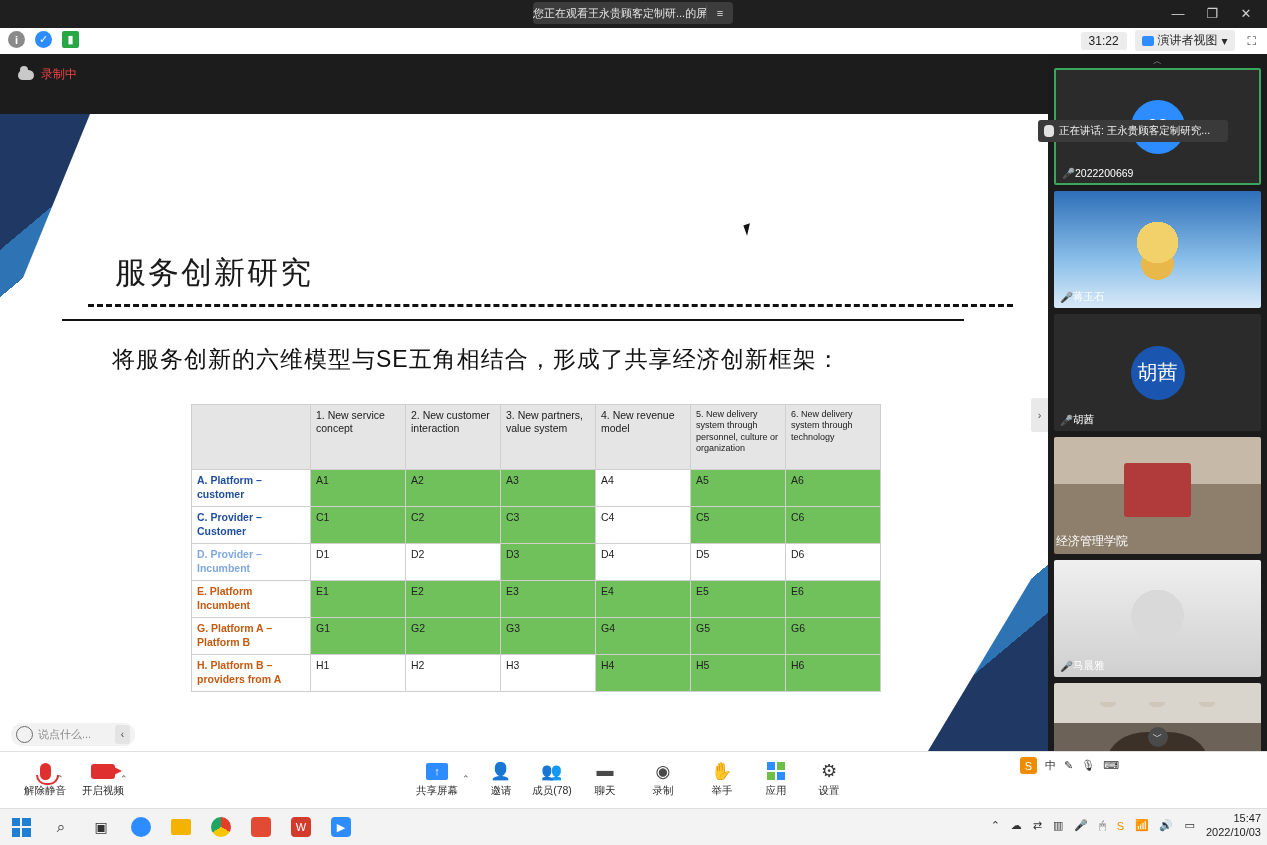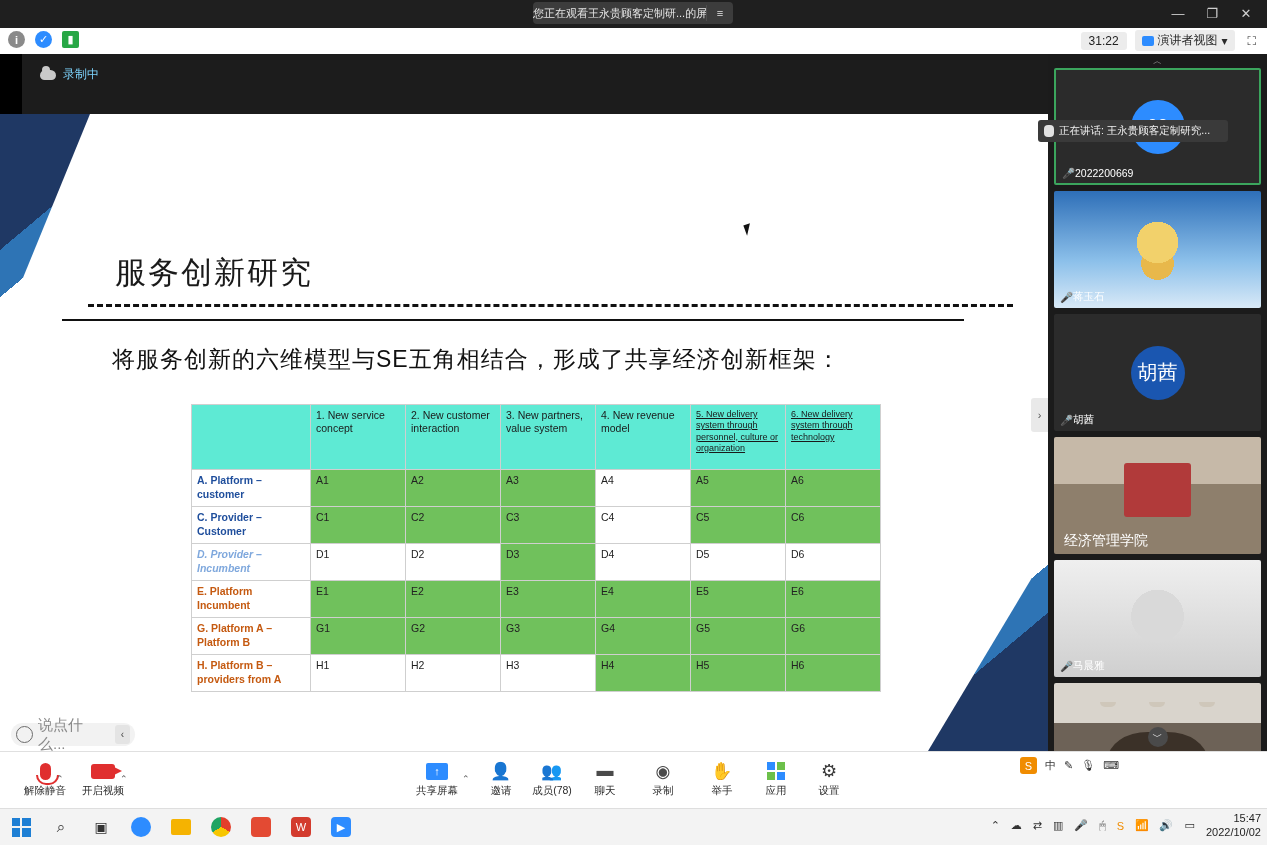--- a/index.html
+++ b/index.html
@@ -31,49 +31,49 @@
   .circ.shield{background:#2d8cff;}
   .circ.stats{background:#27a745;border-radius:2px;}
   .tb-right{position:absolute;right:6px;top:2px;display:flex;align-items:center;gap:8px;font-size:12px;color:#2a2a2a;}
   .timer{background:#ececec;border-radius:3px;padding:2px 8px;font-size:12px;color:#222;}
   .viewsel{display:flex;align-items:center;gap:4px;background:#ececec;border-radius:3px;padding:2px 7px;}
   .viewsel .sq{width:12px;height:10px;background:#2d8cff;border-radius:2px;}
   .fullscr{padding:2px 5px;}
 
   
   .stage{position:absolute;left:0;top:54px;width:1048px;height:697px;background:#000;overflow:hidden;}
-  .recbar{position:absolute;left:0;top:0;width:1048px;height:60px;background:#1c1c1c;color:#7dd3fc;margin-left:22px;}
+  .recbar{position:absolute;left:0;top:0;width:1048px;height:60px;background:#1c1c1c;color:#ef4444;}
   .recbar .lbl{position:absolute;left:18px;top:12px;font-size:12px;display:flex;align-items:center;gap:7px;}
   .cloud{width:16px;height:10px;background:#c9c9c9;border-radius:6px 6px 5px 5px;position:relative;}
   .cloud:before{content:"";position:absolute;left:2px;top:-4px;width:8px;height:8px;background:#c9c9c9;border-radius:50%;}
 
   .slide{position:absolute;left:0;top:60px;width:1048px;height:637px;background:#fff;overflow:hidden;}
   .slide .corner-tl{position:absolute;left:0;top:0;width:90px;height:220px;background:linear-gradient(140deg,#1f3864 0 46%,#2e74b5 46% 62%,#ffffff 62%);clip-path:polygon(0 0,90px 0,0 220px);}
   .corner-br{position:absolute;right:0;bottom:0;width:120px;height:200px;background:linear-gradient(320deg,#1f3864 0 46%,#2e74b5 46% 62%,#ffffff 62%);clip-path:polygon(120px 200px,120px 0,0 200px);}
   .slide h1{position:absolute;left:115px;top:138px;margin:0;font-size:31px;color:#1a1a1a;font-weight:normal;letter-spacing:2px;}
   .rule-dash{position:absolute;left:88px;top:190px;width:925px;border-top:3px dashed #111;}
   .rule-solid{position:absolute;left:62px;top:205px;width:902px;border-top:2px solid #111;}
   .subtitle{position:absolute;left:112px;top:230px;font-size:23px;color:#111;letter-spacing:1px;}
 
   table.matrix{position:absolute;left:191px;top:290px;border-collapse:collapse;font-size:10.5px;color:#222;}
   table.matrix td,table.matrix th{border:1px solid #cfcfcf;vertical-align:top;padding:4px 5px;font-weight:normal;text-align:left;}
-  table.matrix thead th{background:#5eead4;color:#1a1a1a;font-size:10.5px;line-height:1.25;height:56px;width:84px;}
-  table.matrix thead th.small{font-size:9px;text-decoration:underline;}
+  table.matrix thead th{background:#e5e5e5;color:#1a1a1a;font-size:10.5px;line-height:1.25;height:56px;width:84px;}
+  table.matrix thead th.small{font-size:9px;}
   table.matrix thead th:first-child{width:108px;}
   table.matrix td.rowhdr{font-weight:bold;font-size:10.5px;line-height:1.3;width:108px;background:#fff;}
   .rh-blue{color:#1f4e9c;}
-  .rh-lblue{color:#7fa8dd;font-style:italic;}
+  .rh-lblue{color:#7fa8dd;}
   .rh-orange{color:#c55a11;margin-top:20px;}
   .cell{width:84px;height:28px;}
   .g{background:#70c15c;}
   .w{background:#fff;}
 
   .chatbar{position:absolute;left:11px;top:669px;width:124px;height:23px;background:#f2f2f2;border-radius:12px;display:flex;align-items:center;gap:5px;padding:0 5px;box-sizing:border-box;}
   .chatbar .smi{width:15px;height:15px;border-radius:50%;border:1.6px solid #6b6b6b;}
-  .chatbar .ph{flex:1;font-size:15px;color:#8a8a8a;}
+  .chatbar .ph{flex:1;font-size:11px;color:#8a8a8a;}
   .chatbar .arw{width:15px;height:19px;background:#e4e4e4;border-radius:3px;font-size:10px;color:#444;display:flex;align-items:center;justify-content:center;}
 
   .pane-toggle{position:absolute;left:1031px;top:398px;width:17px;height:34px;background:#e9e9e9;border-radius:3px 0 0 3px;display:flex;align-items:center;justify-content:center;color:#555;font-size:11px;}
 
   .cursor{position:absolute;left:745px;top:170px;width:0;height:0;border-left:7px solid #111;border-bottom:11px solid transparent;transform:rotate(-20deg);}
 
   
   .strip{position:absolute;left:1048px;top:54px;width:219px;height:697px;background:#1b1b1b;overflow:hidden;}
   .strip .collapse{height:14px;text-align:center;color:#9a9a9a;font-size:9px;line-height:14px;}
   .tile{position:relative;margin:0 6px 6px 6px;height:117px;background:#2b2b2b;border-radius:2px;overflow:hidden;}
@@ -93,21 +93,21 @@
   .photo-cat{position:absolute;inset:0;background:
      radial-gradient(circle at 50% 48%,#d9d9d9 0 22%,transparent 22%),
      linear-gradient(180deg,#efefef 0%,#cfcfcf 100%);}
   .photo-room2{position:absolute;inset:0;background:
      linear-gradient(180deg,#d9d4cc 0 34%,#6d6257 34% 100%);}
   .photo-room2:after{content:"";position:absolute;left:26%;top:42%;width:48%;height:58%;background:#3b3128;border-radius:40% 40% 0 0;}
   .lamp{position:absolute;width:16px;height:5px;background:#cfc7ba;border-radius:0 0 8px 8px;top:16%;}
   .speaking-chip{position:absolute;left:1038px;top:120px;width:190px;height:22px;background:#3a3a3a;border-radius:3px;color:#f0f0f0;font-size:10.5px;display:flex;align-items:center;gap:5px;padding:0 6px;box-sizing:border-box;}
   .chip-mic{width:10px;height:12px;background:#e2e2e2;border-radius:4px;}
   .strip .downarr{position:absolute;left:50%;bottom:4px;transform:translateX(-50%);width:20px;height:20px;border-radius:50%;background:#4a4a4a;color:#eee;font-size:10px;display:flex;align-items:center;justify-content:center;}
-  .smallname{position:absolute;left:10px;bottom:4px;font-size:14px;color:#fff;}
+  .smallname{position:absolute;left:2px;bottom:4px;font-size:12px;color:#fff;}
 
   
   .ctrlbar{position:absolute;left:0;top:751px;width:1267px;height:57px;background:#fff;border-top:1px solid #e0e0e0;}
   .ctrl{position:absolute;top:6px;width:74px;text-align:center;font-size:10.5px;color:#2b2b2b;}
   .ctrl .ic{height:26px;display:flex;align-items:center;justify-content:center;}
   .caret{position:absolute;top:22px;font-size:9px;color:#555;}
   .mic-ic{width:11px;height:17px;background:#e02f2f;border-radius:6px;position:relative;}
   .mic-ic:after{content:"";position:absolute;left:-4px;bottom:-5px;width:19px;height:8px;border:2px solid #e02f2f;border-top:none;border-radius:0 0 10px 10px;}
   .cam-ic{width:24px;height:15px;background:#e02f2f;border-radius:3px;position:relative;}
   .cam-ic:after{content:"";position:absolute;right:-7px;top:3px;border-left:8px solid #e02f2f;border-top:4px solid transparent;border-bottom:4px solid transparent;}
@@ -419,17 +419,17 @@
       <span>⇄</span>
       <span>▥</span>
       <span>🎤</span>
       <span>🖱</span>
       <span style="color:#f08c00">S</span>
       <span>📶</span>
       <span>🔊</span>
       <span>▭</span>
       <span class="clock">
         <span style="display:block">15:47</span>
-        <span style="display:block">2022/10/02</span>
+        <span style="display:block">2022/10/03</span>
       </span>
     </div>
   </div>
 </div>
 
 </body></html>

